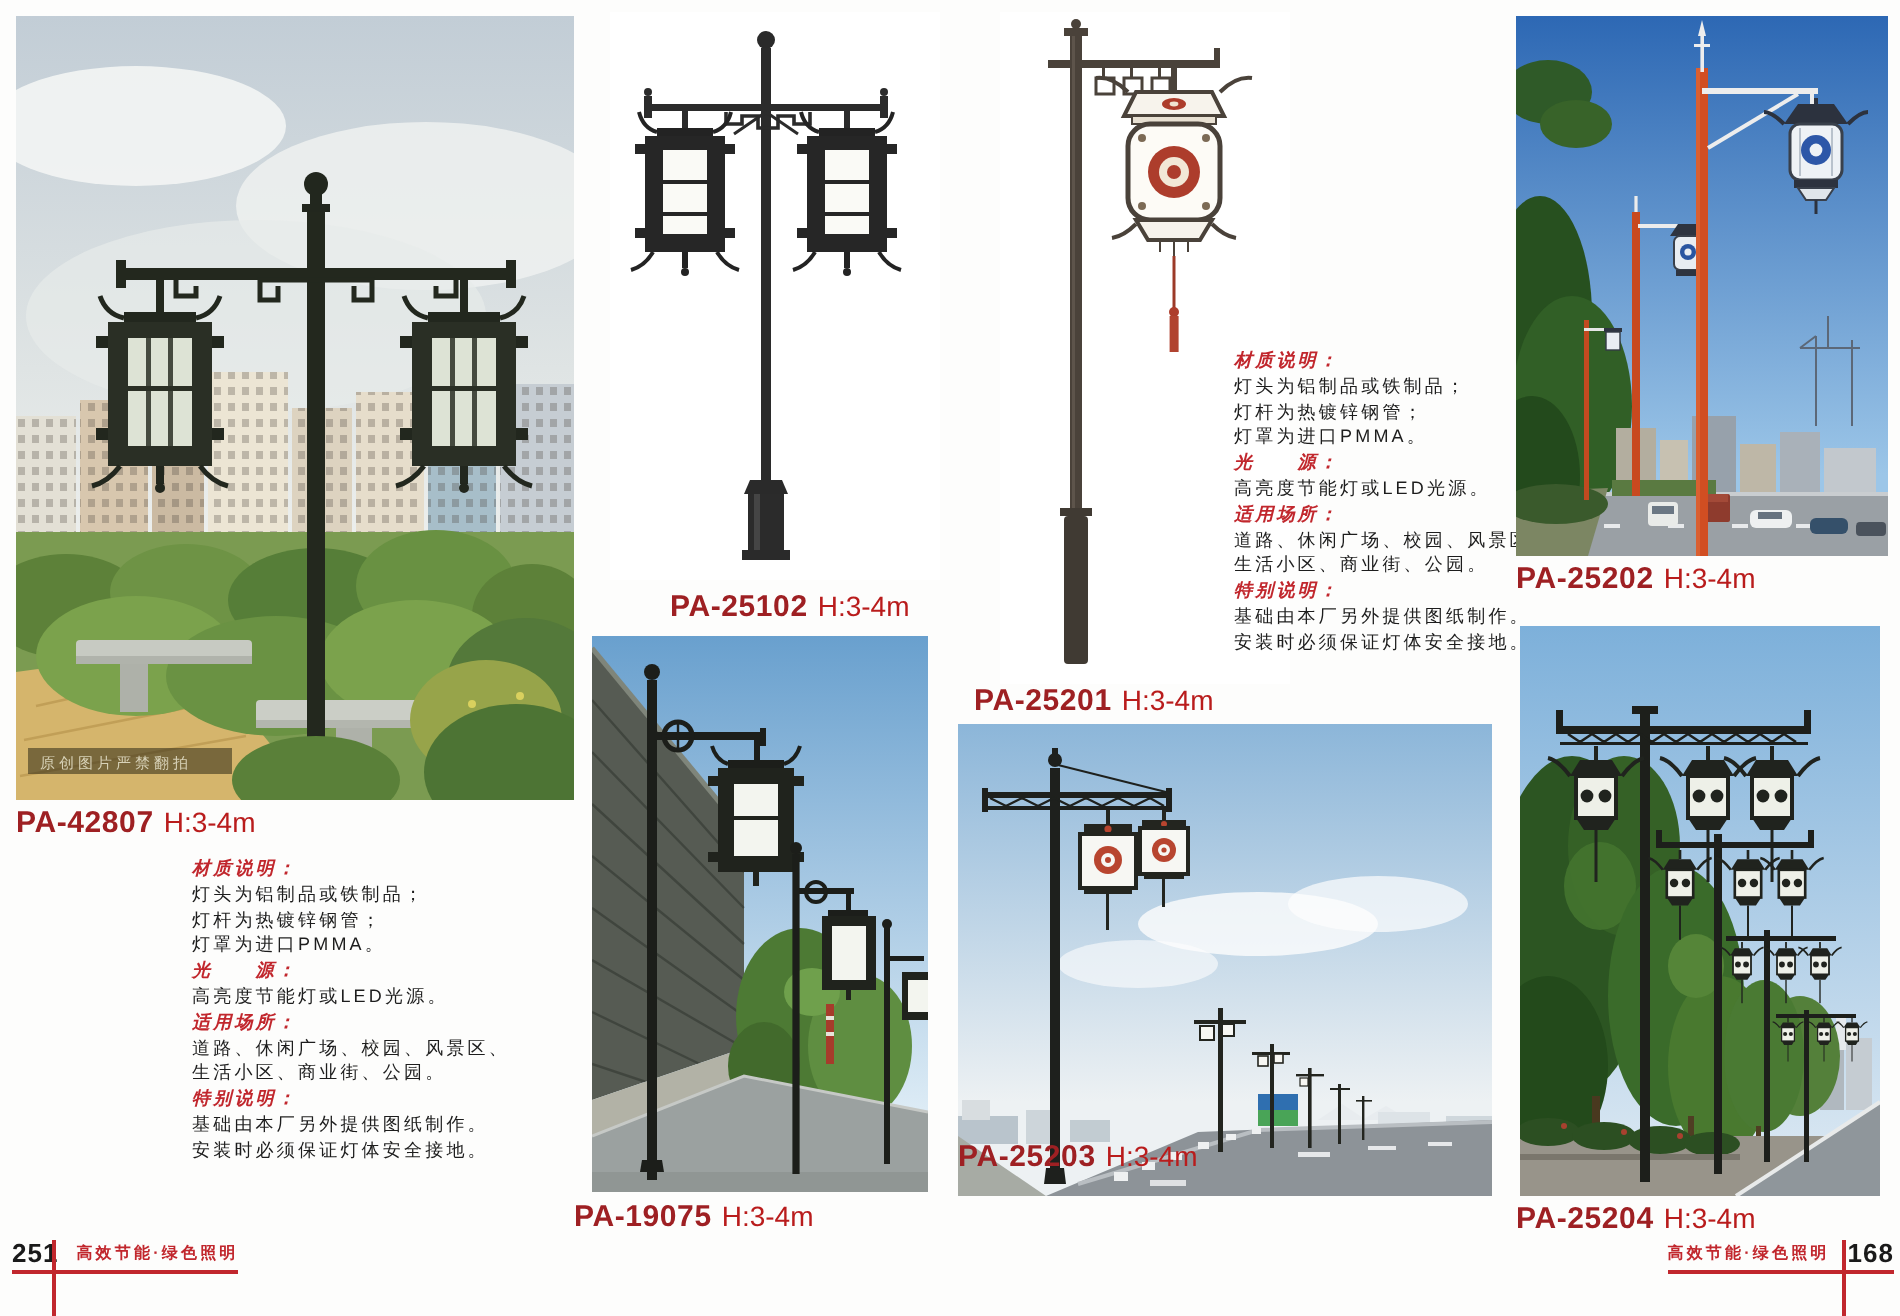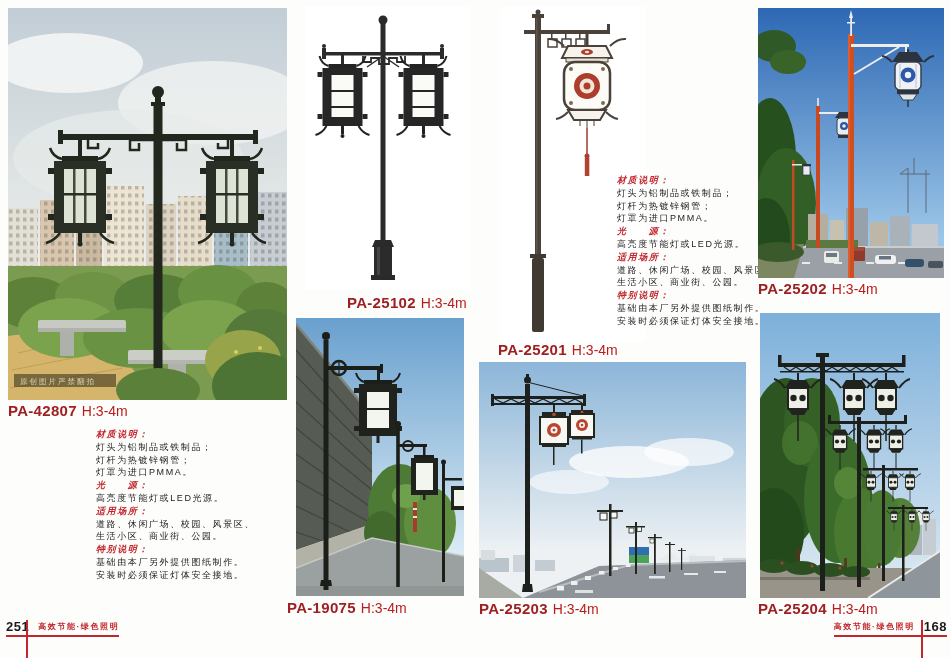--- a/index.html
+++ b/index.html
@@ -188,21 +188,21 @@
         <rect x="117" y="49" width="3" height="11" fill="#2b2b2b"></rect>
         <use href="#lan102" transform="translate(37.5,58)"></use>
         <use href="#lan102" transform="translate(118.5,58)"></use>
         <polygon points="70,234 86,234 89,241 67,241" fill="#2a2a2a"></polygon>
         <rect x="69" y="241" width="18" height="30" fill="#2b2b2b"></rect>
         <rect x="72" y="241" width="3" height="30" fill="#454545"></rect>
         <rect x="66" y="269" width="24" height="5" fill="#2a2a2a"></rect>
       </g>
     </svg>
   </div>
-  <div class="plabel" style="left:335px;top:294px;margin-left:12px;">
+  <div class="plabel" style="left:335px;top:294px;">
     <span class="model">PA-25102</span><span class="spec">H:3-4m</span>
   </div>
 
   <div class="ph" style="left:296px;top:318px;width:168px;height:278px;">
     <svg viewBox="0 0 168 278" preserveAspectRatio="none">
       <defs>
         <linearGradient id="sky3" x1="0" y1="0" x2="0" y2="1">
           <stop offset="0" stop-color="#69a0ce"></stop>
             <stop offset="0.85" stop-color="#dcebf5"></stop>
         </linearGradient>
@@ -310,21 +310,21 @@
         <circle cx="87" cy="80" r="3.5" fill="#ad3d2c"></circle>
         <polygon points="68,104 106,104 100,114 74,114" fill="#f7f3ec" stroke="#4a423a" stroke-width="2"></polygon>
         <path d="M68,106 Q62,112 56,113 M106,106 Q112,112 118,113" stroke="#4a423a" stroke-width="2" fill="none"></path>
         <path d="M80,114 V120 M87,114 V122 M94,114 V120" stroke="#4a423a" stroke-width="1"></path>
         <line x1="87" y1="122" x2="87" y2="148" stroke="#9c3a28" stroke-width="1.5"></line>
         <circle cx="87" cy="150" r="2.5" fill="#ad3d2c"></circle>
         <rect x="84.8" y="152" width="4.5" height="18" fill="#b14330"></rect>
       </g>
     </svg>
   </div>
-  <div class="plabel" style="left:498px;top:341px;">
+  <div class="plabel" style="left:487px;top:341px;">
     <span class="model">PA-25201</span><span class="spec">H:3-4m</span>
   </div>
 
   <div class="desc" style="left:617px;top:174px;">
     <div class="h">材质说明：</div>
     <div>灯头为铝制品或铁制品；</div>
     <div>灯杆为热镀锌钢管；</div>
     <div>灯罩为进口PMMA。</div>
     <div class="h">光　　源：</div>
     <div>高亮度节能灯或LED光源。</div>
@@ -512,21 +512,21 @@
         <rect x="175" y="172" width="1.8" height="40" fill="#23251f"></rect>
         <rect x="169" y="175" width="14" height="1.2" fill="#23251f"></rect>
         <rect x="171" y="177" width="4" height="4" fill="#f7f7f3" stroke="#23251f" stroke-width="0.6"></rect>
         <rect x="190" y="180" width="1.5" height="30" fill="#23251f"></rect>
         <rect x="186" y="182" width="10" height="1" fill="#23251f"></rect>
         <rect x="202" y="186" width="1.2" height="22" fill="#23251f"></rect>
         <rect x="199" y="188" width="8" height="0.8" fill="#23251f"></rect>
       </g>
     </svg>
   </div>
-  <div class="plabel" style="left:479px;top:600px;">
+  <div class="plabel" style="left:479px;top:569px;">
     <span class="model">PA-25203</span><span class="spec">H:3-4m</span>
   </div>
 
   <div class="ph" style="left:760px;top:313px;width:180px;height:285px;">
     <svg viewBox="0 0 180 285" preserveAspectRatio="none">
       <defs>
         <linearGradient id="sky5" x1="0" y1="0" x2="0" y2="1">
           <stop offset="0" stop-color="#7db0da"></stop>
             <stop offset="0.9" stop-color="#d6e5f1"></stop>
         </linearGradient>

